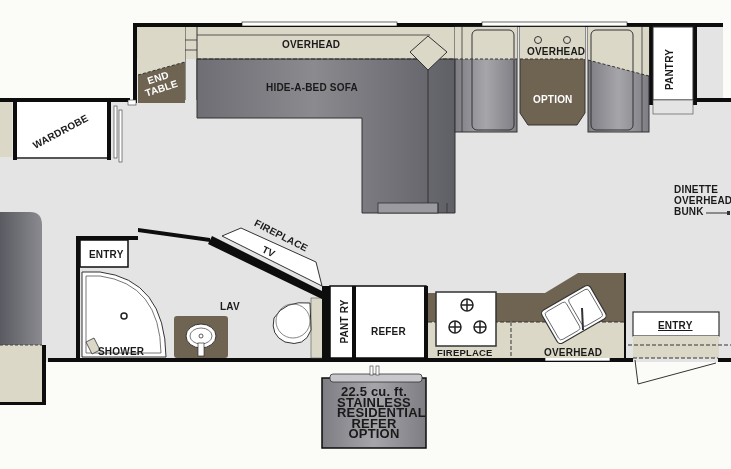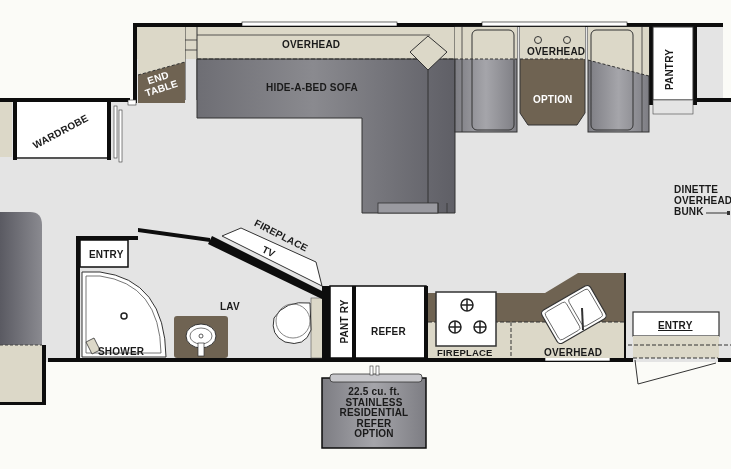--- a/index.html
+++ b/index.html
@@ -230,17 +230,17 @@
 <div class="lbl" style="left:89px;top:249px;">ENTRY</div>
 <div class="lbl" style="left:98px;top:346px;">SHOWER</div>
 <div class="lbl" style="left:188px;top:301px;padding-left:32px;">LAV</div>
 <div class="lbl" style="left:252px;top:230px;transform:rotate(27deg);">FIREPLACE</div>
 <div class="lbl" style="left:262px;top:246px;transform:rotate(27deg);">TV</div>
 <div class="lbl" style="left:322px;top:316px;transform:rotate(-90deg);">PANT RY</div>
 <div class="lbl" style="left:371px;top:326px;">REFER</div>
 <div class="lbl" style="left:437px;top:347px;font-size:9.5px;">FIREPLACE</div>
 <div class="lbl" style="left:544px;top:347px;">OVERHEAD</div>
 <div class="lbl" style="left:658px;top:320px;text-decoration:underline;">ENTRY</div>
-<div class="lbl ml" style="left:337px;top:387px;width:74px;font-size:10px;line-height:10.5px;">22.5 cu. ft.
+<div class="lbl ml" style="left:337px;top:387px;width:74px;font-size:13px;line-height:10.5px;">22.5 cu. ft.
 STAINLESS
 RESIDENTIAL
 REFER
 OPTION</div>
 
 </body></html>

